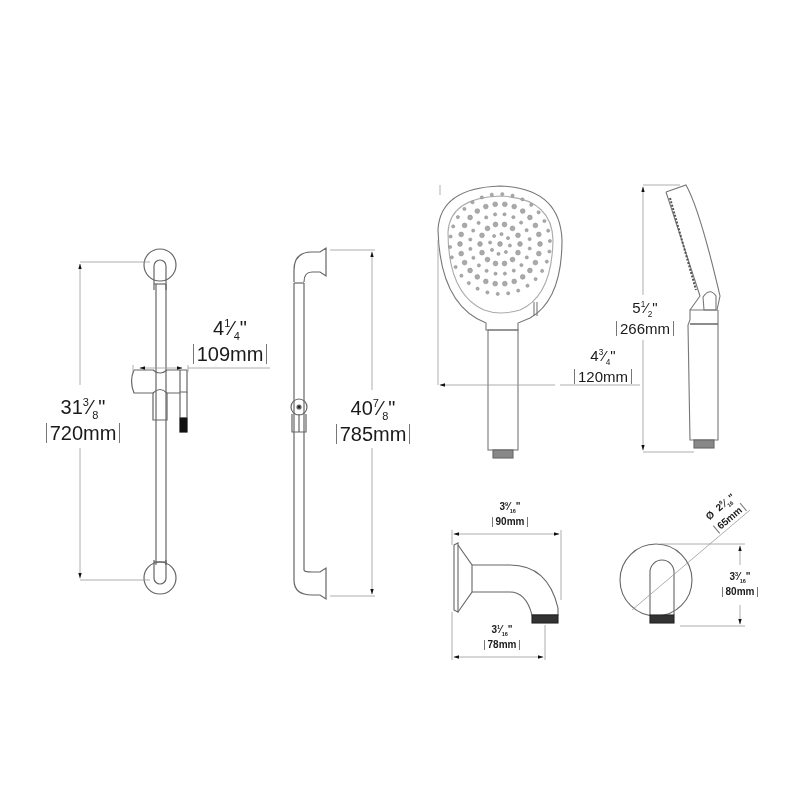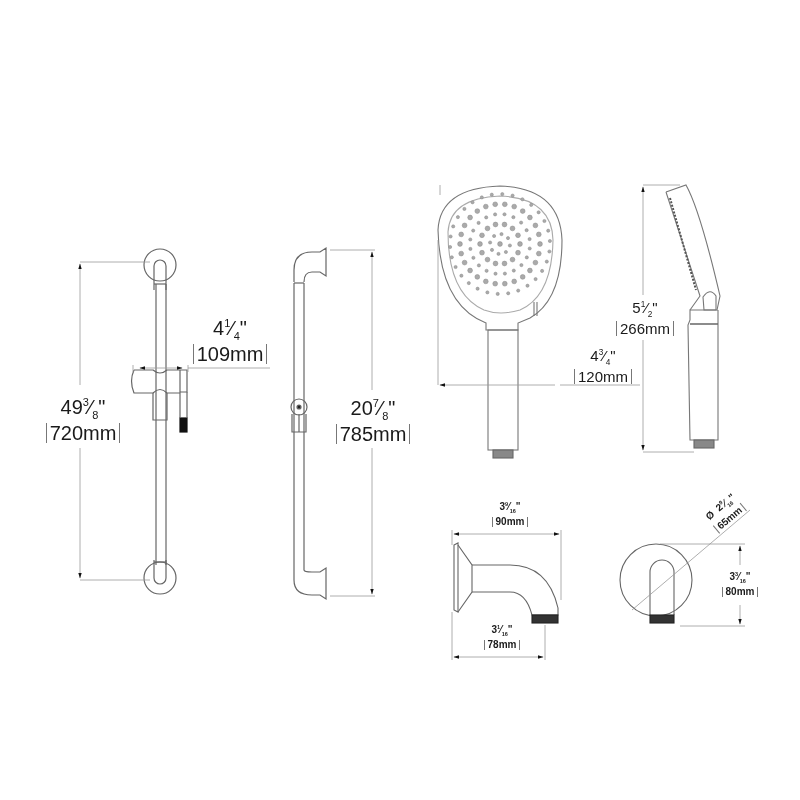--- a/index.html
+++ b/index.html
@@ -236,31 +236,31 @@
   <g stroke="#999" stroke-width="0.8" fill="none">
     <line x1="632" y1="610" x2="750" y2="510"></line>
     <line x1="660" y1="544" x2="745" y2="544"></line>
     <line x1="680" y1="626" x2="745" y2="626"></line>
     <line x1="740" y1="546" x2="740" y2="565" marker-start="url(#arr)"></line>
     <line x1="740" y1="605" x2="740" y2="624" marker-end="url(#arr)"></line>
   </g>
 </svg>
 
 <div class="lbl big" style="left:38px; top:397px; width:90px;">
-  <span class="imp"><span>49</span><sup class="f">3</sup>⁄<sub class="f">8</sub><span>"</span></span>
+  <span class="imp"><span>31</span><sup class="f">3</sup>⁄<sub class="f">8</sub><span>"</span></span>
   <span class="met">720mm</span>
 </div>
 
 <div class="lbl big" style="left:185px; top:318px; width:90px;">
   <span class="imp"><span>4</span><sup class="f">1</sup>⁄<sub class="f">4</sub><span>"</span></span>
   <span class="met">109mm</span>
 </div>
 
 <div class="lbl big" style="left:328px; top:398px; width:90px;">
-  <span class="imp"><span>20</span><sup class="f">7</sup>⁄<sub class="f">8</sub><span>"</span></span>
+  <span class="imp"><span>40</span><sup class="f">7</sup>⁄<sub class="f">8</sub><span>"</span></span>
   <span class="met">785mm</span>
 </div>
 
 <div class="lbl mid" style="left:605px; top:300px; width:80px;">
   <span class="imp"><span>5</span><sup class="f">1</sup>⁄<sub class="f">2</sub><span>"</span></span>
   <span class="met">266mm</span>
 </div>
 
 <div class="lbl mid" style="left:568px; top:348px; width:70px;">
   <span class="imp"><span>4</span><sup class="f">3</sup>⁄<sub class="f">4</sub><span>"</span></span>

